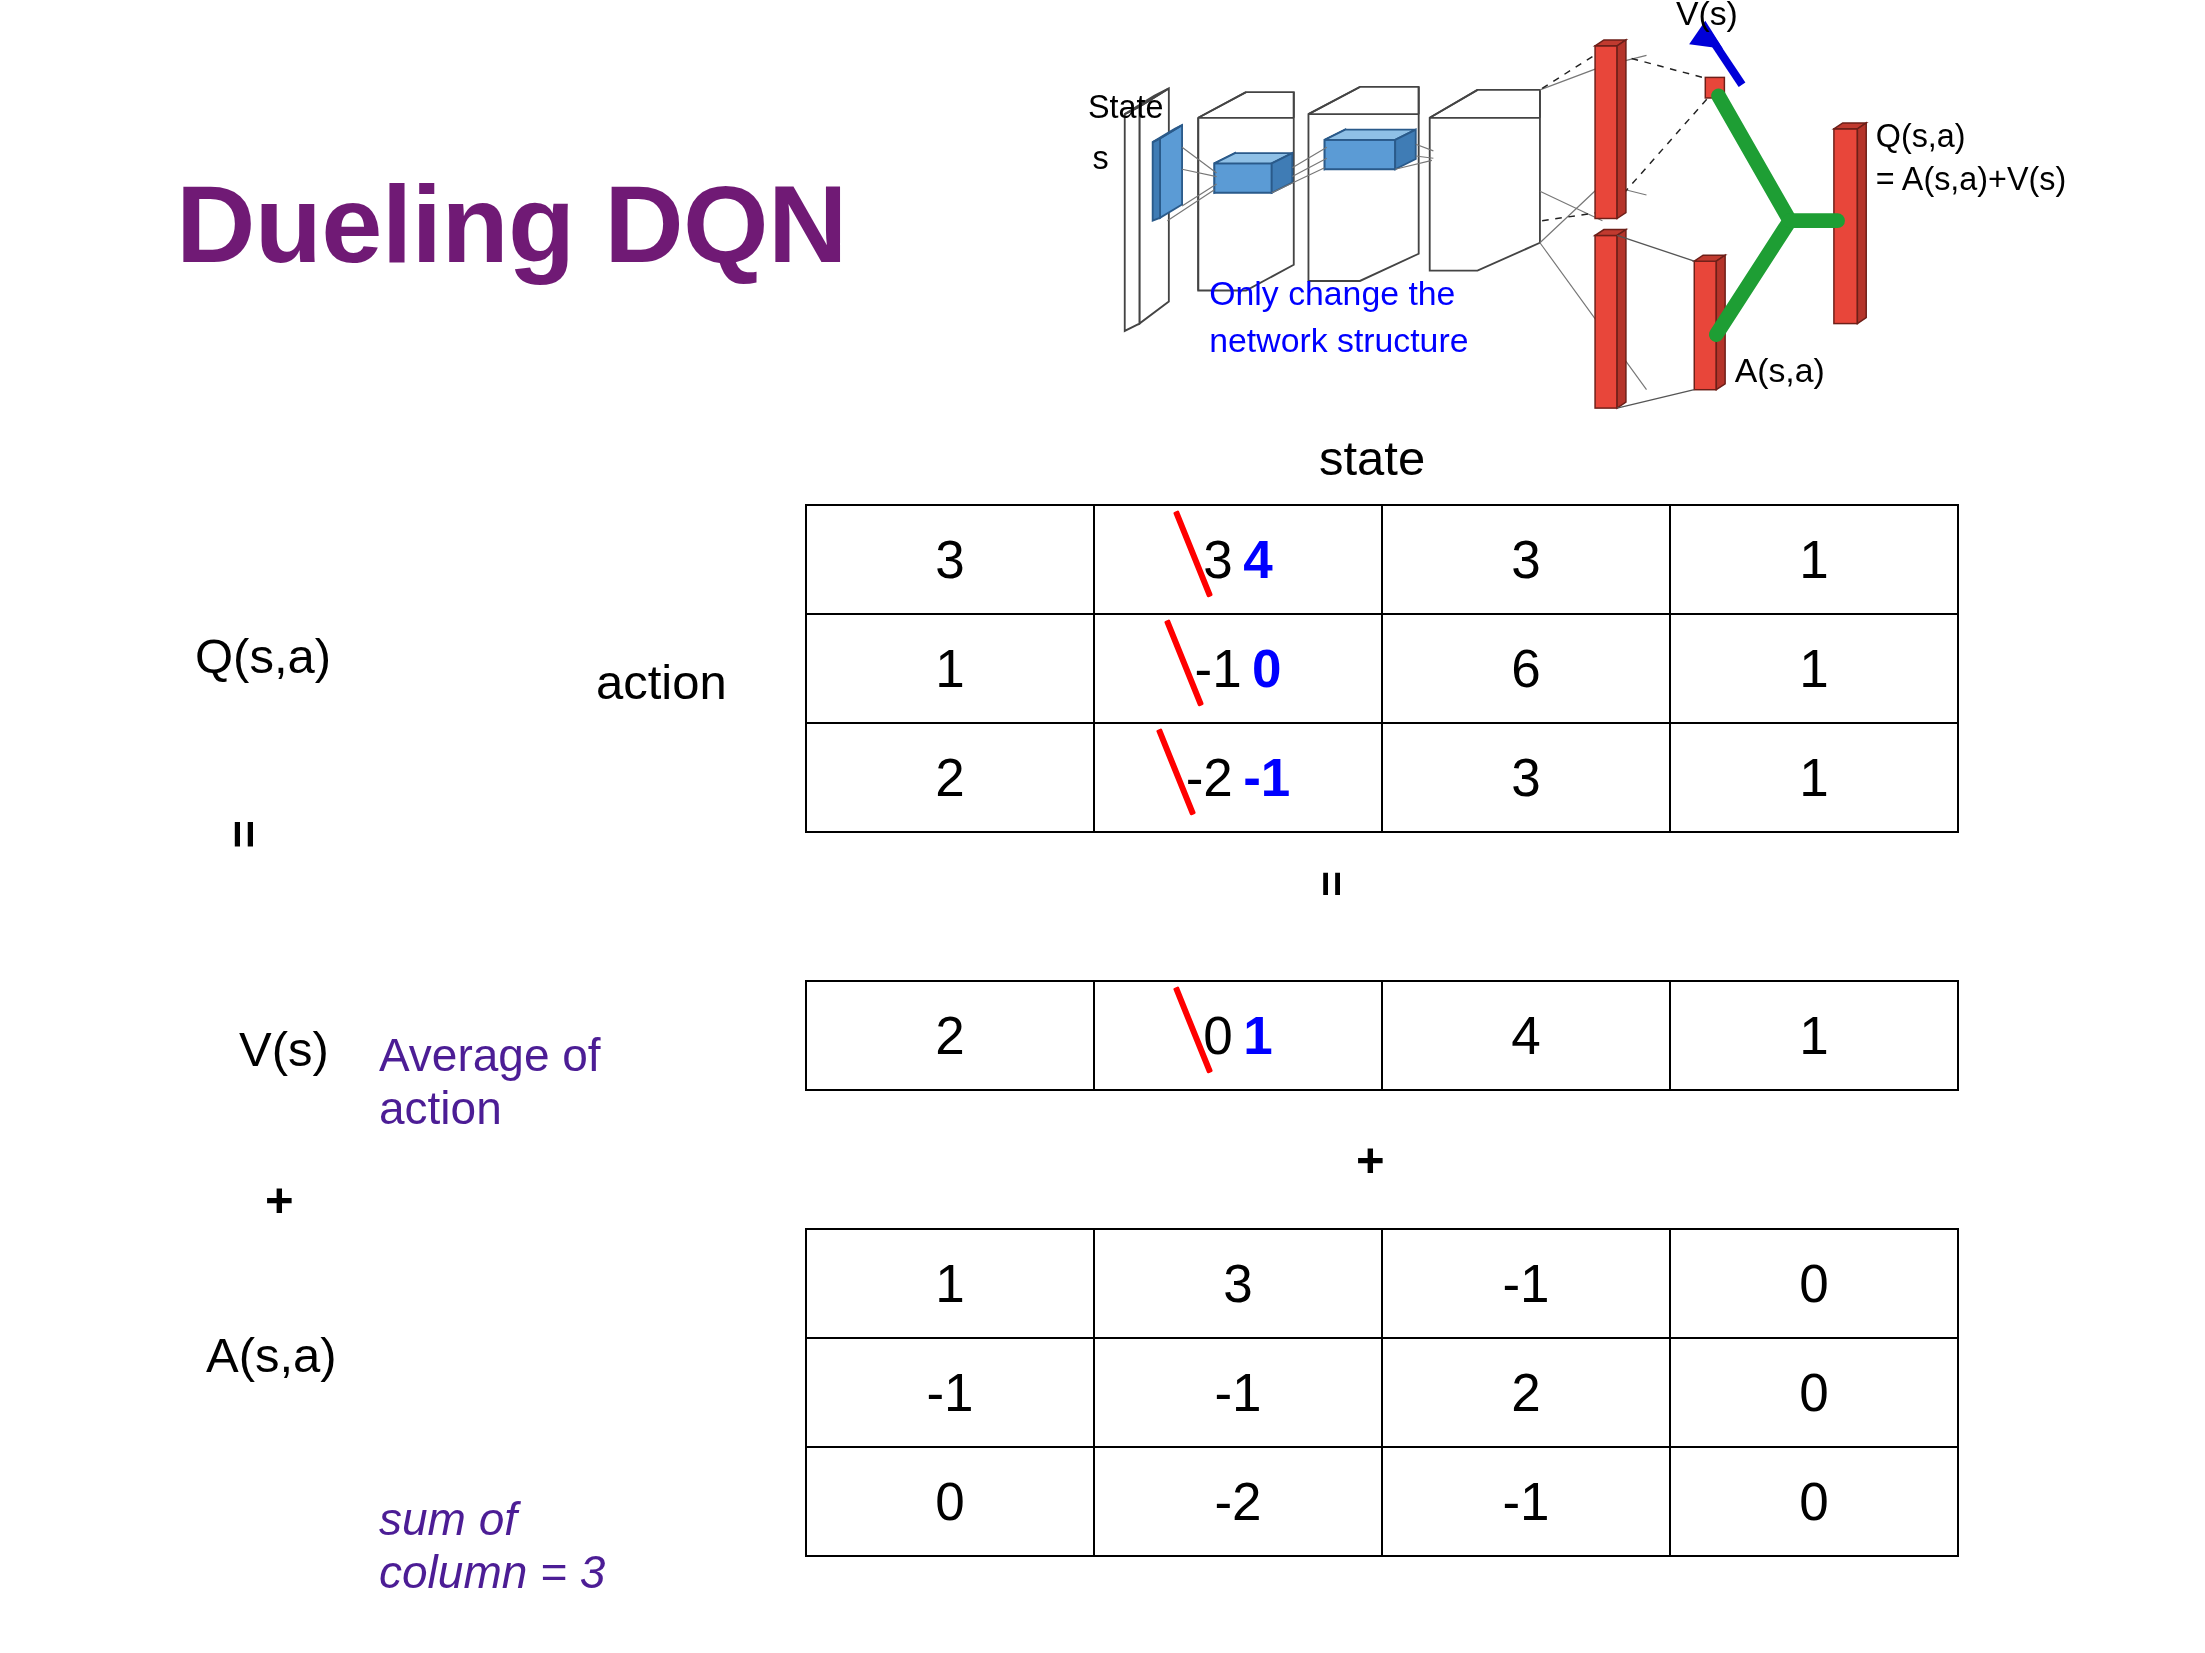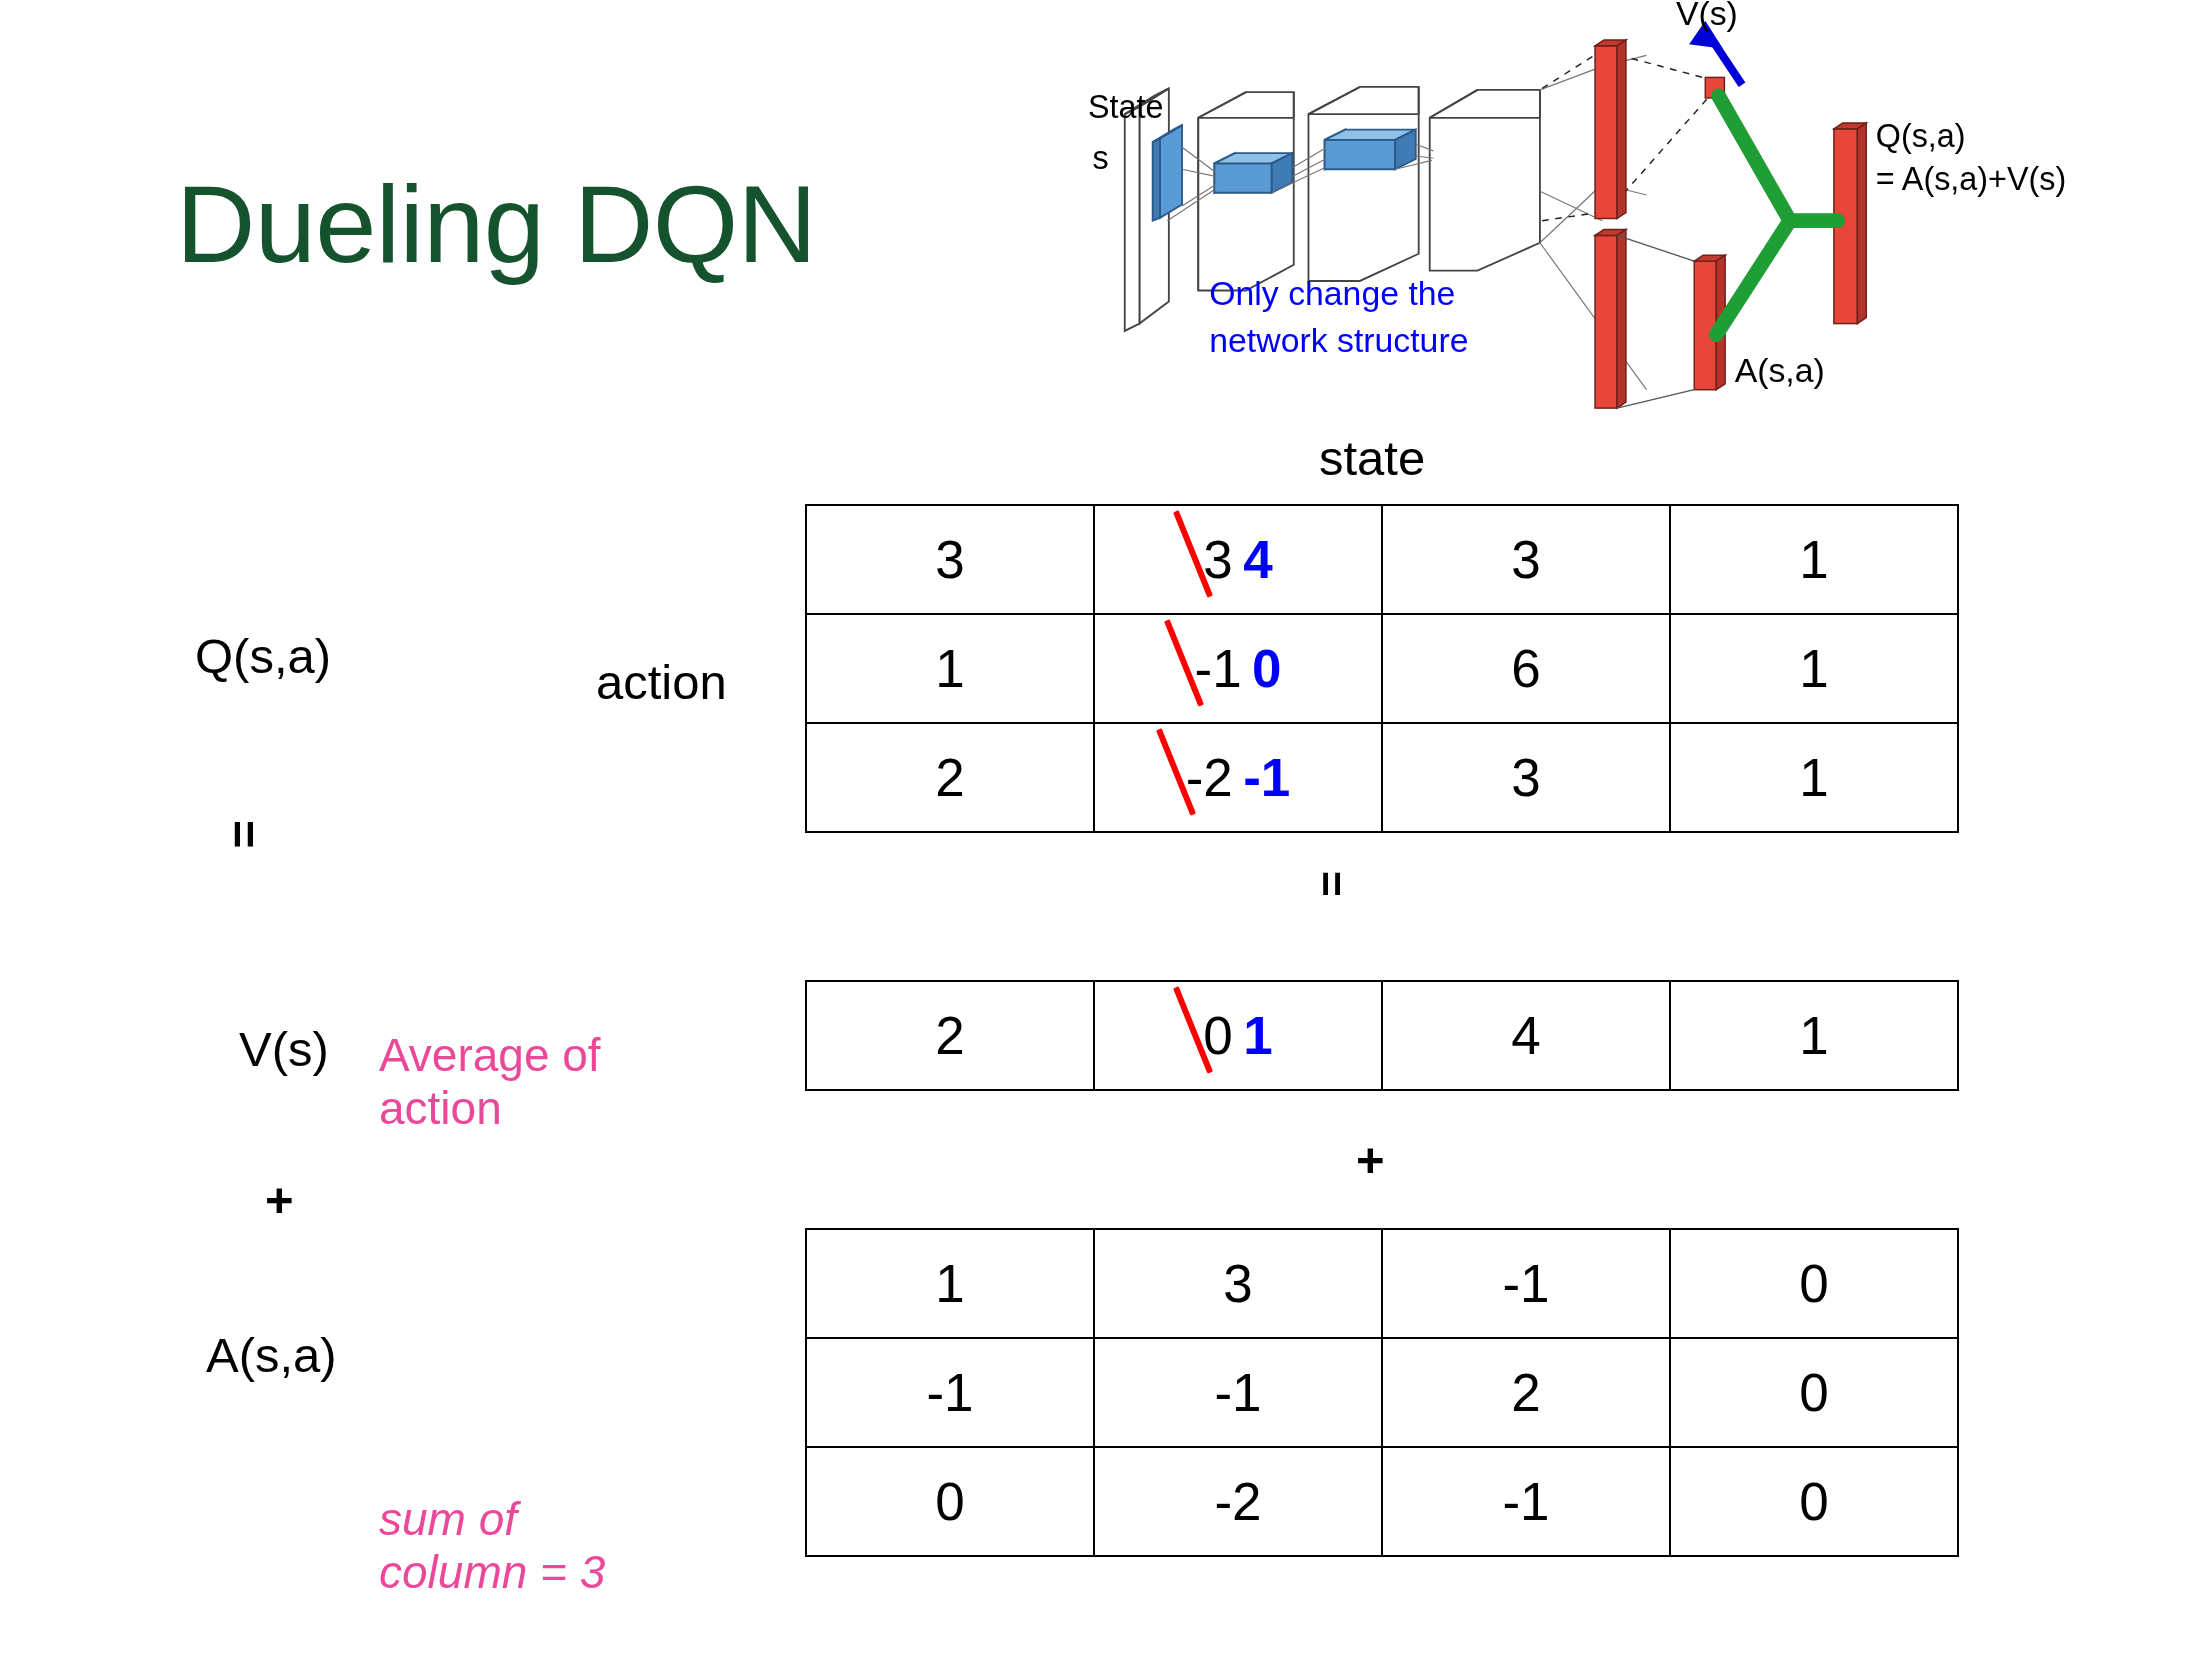--- a/index.html
+++ b/index.html
@@ -15,24 +15,24 @@
     color: #000000;
     overflow: hidden;
   }
 
   
   #slide-title {
     position: absolute;
     left: 176px;
     top: 169px;
     font-size: 110px;
-    font-weight: 400;
+    font-weight: 700;
     line-height: 1;
     letter-spacing: -0.7px;
-    color: #14532d;
+    color: #701a75;
     white-space: nowrap;
   }
 
   
   #network-diagram {
     position: absolute;
     left: 1088px;
     top: 0px;
     width: 1117px;
     height: 412px;
@@ -52,21 +52,21 @@
     font-size: 49px;
     font-weight: 700;
     line-height: 1;
     color: #000000;
     white-space: nowrap;
   }
   .blue-note {
     position: absolute;
     font-size: 46px;
     line-height: 1.15;
-    color: #ec4899;
+    color: #4c1d95;
     white-space: nowrap;
   }
 
   #label-q      { left: 195px; top: 632px; }
   #label-eq-left{ left: 268px; top: 820px; transform: rotate(90deg); transform-origin: left top; font-weight: 700;}
   #label-v      { left: 239px; top: 1025px; }
   #label-plus-left { left: 265px; top: 1176px; }
   #label-a      { left: 206px; top: 1331px; }
   #note-average { left: 379px; top: 1029px; }
   #note-sum     { left: 379px; top: 1493px; font-style: italic; }

